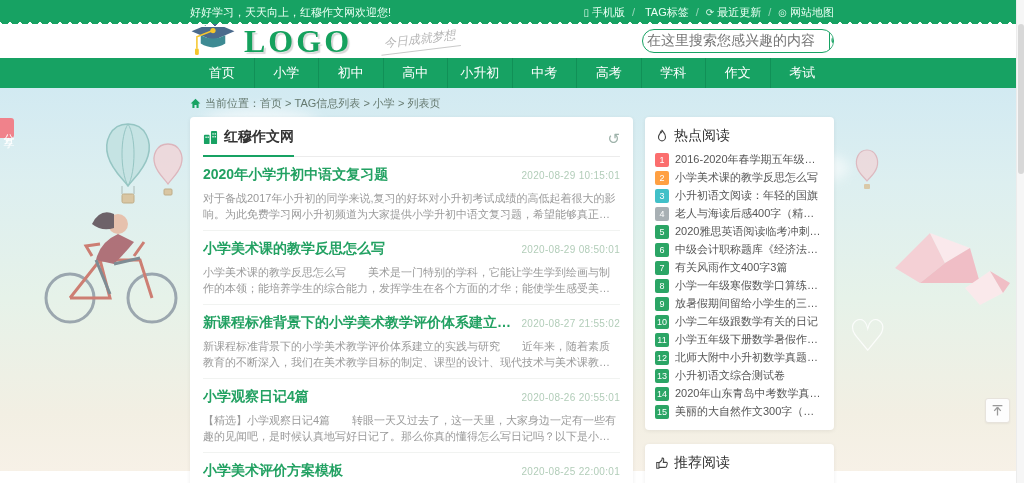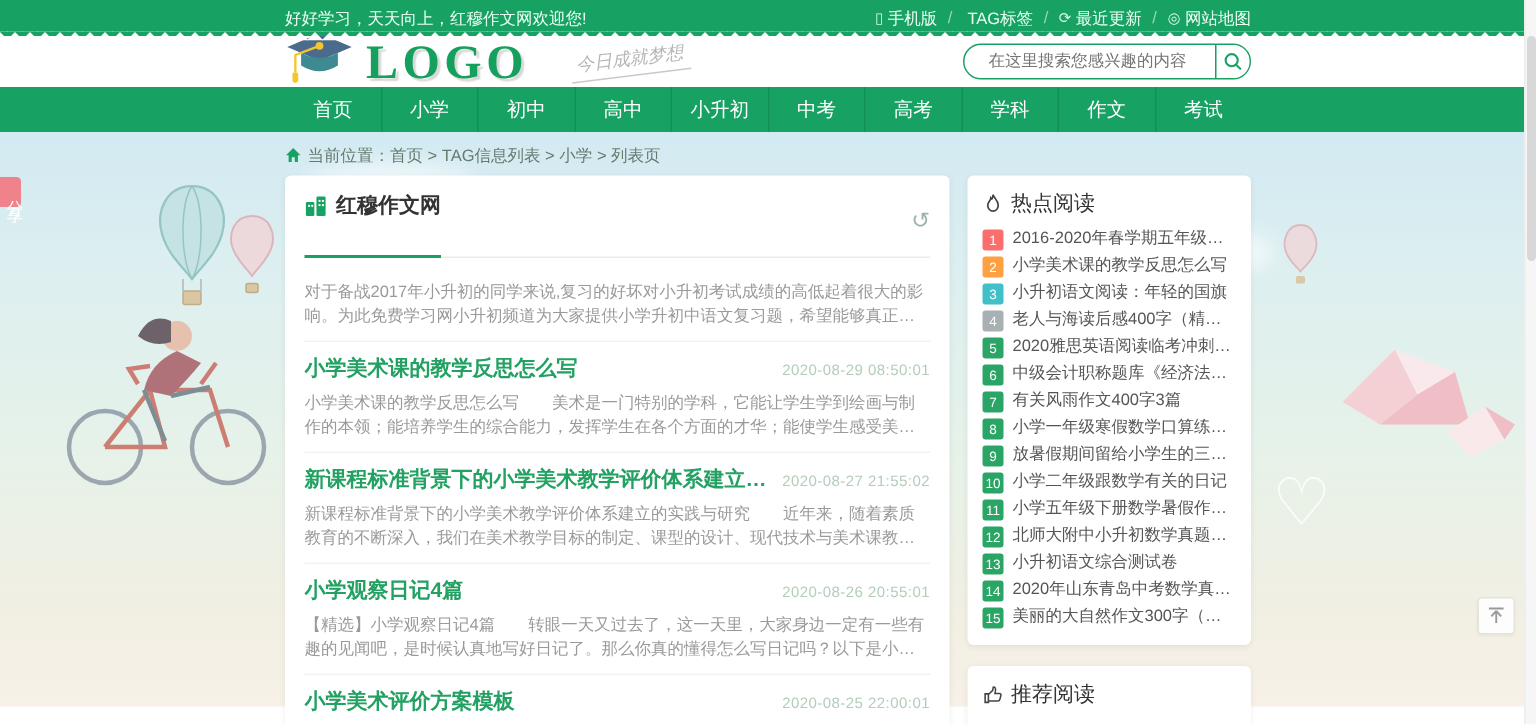--- a/index.html
+++ b/index.html
@@ -22,21 +22,21 @@
   
   .header { height:34px; background:#fff; position:relative; z-index:4; }
   .header .container { display:flex; align-items:center; justify-content:space-between; height:100%; }
   .logo-wrap { display:flex; align-items:center; }
   .logo-text { font-family:"Liberation Serif","DejaVu Serif",serif; font-weight:bold; font-size:32px;
     color:#15a15d; letter-spacing:3px; margin-left:8px; text-shadow:2px 2px 1px #d8d8d8; }
   .slogan { margin-left:28px; font-size:12px; color:#b5b5b5; font-style:italic;
     transform:rotate(-7deg); border-bottom:1px solid #c9c9c9; padding:0 4px 2px; }
   .search { display:flex; align-items:center; width:192px; height:24px; border:1px solid #17a263;
     border-radius:13px; overflow:hidden; background:#fff; }
-  .search input { flex:1; border:none; outline:none; font-size:11px; color:#666; padding:0 16px;
+  .search input { flex:1; border:none; outline:none; font-size:14px; color:#666; padding:0 4px;
     font-family:Liberation Serif, serif; background:transparent; }
   .search-btn { width:34px; height:100%; border-left:1px solid #17a263; display:flex;
     align-items:center; justify-content:center; cursor:pointer; background:#fff; }
 
   
   .nav { height:30px; background:#17a263; position:relative; z-index:4; }
   .nav .container { display:flex; height:100%; }
   .nav-item { flex:1; display:flex; align-items:center; justify-content:center; color:#fff;
     font-size:13px; cursor:pointer; border-left:1px solid rgba(0,80,45,.22); }
   .nav-item:first-child { border-left:none;font-family:Liberation Serif, serif; }
@@ -51,21 +51,21 @@
   .breadcrumb { position:relative; z-index:2; padding-top:8px; font-size:11px; color:#667a70;
     display:flex; align-items:center; }
   .breadcrumb svg { margin-right:4px; }
 
   .columns { position:relative; z-index:2; display:flex; margin-top:6px; align-items:flex-start; }
 
   
   .main-panel { width:443px; background:#fff; border-radius:4px; box-shadow:0 1px 4px rgba(0,0,0,.07);
     padding:11px 13px 20px; min-height:620px; }
   .panel-head { display:flex; align-items:center; border-bottom:1px solid #ececec; position:relative; }
-  .panel-title-wrap { display:flex; align-items:center; padding-bottom:24px; border-bottom:2px solid #17a263; margin-bottom:-1px; }
+  .panel-title-wrap { display:flex; align-items:center; padding-bottom:9px; border-bottom:2px solid #17a263; margin-bottom:-1px; }
   .panel-title { font-size:14px; font-weight:bold; color:#333; margin-left:6px; }
   .panel-refresh { margin-left:auto; color:#9fb3ab; font-size:15px; cursor:pointer; padding-bottom:6px; }
   .article { padding:9px 0 8px; border-bottom:1px solid #f1f3f1; }
   .article:last-child { border-bottom:none; }
   .art-head { display:flex; align-items:baseline; }
   .art-title { flex:1; font-size:14px; font-weight:bold; color:#22a162; cursor:pointer;
     white-space:nowrap; overflow:hidden; text-overflow:ellipsis; }
   .art-date { font-size:10px; color:#b2cdb9; margin-left:10px; white-space:nowrap; letter-spacing:.3px; }
   .art-excerpt { margin-top:6px; font-size:11px; color:#9a9a9a; line-height:16px;
     display:-webkit-box; -webkit-line-clamp:2; -webkit-box-orient:vertical; overflow:hidden; }
@@ -246,20 +246,24 @@
                 <rect x="12.4" y="3.5" width="1.4" height="1.4" fill="#fff"></rect>
               <rect x="10" y="6.5" width="1.4" height="1.4" fill="#fff"></rect>
                 <rect x="12.4" y="6.5" width="1.4" height="1.4" fill="#fff"></rect>
             </svg>
             <span class="panel-title">红穆作文网</span>
           </div>
           <span class="panel-refresh">↺</span>
         </div>
 
           <div class="article">
+            <div class="art-head">
+              <span class="art-title">2020年小学升初中语文复习题</span>
+              <span class="art-date">2020-08-29 10:15:01</span>
+            </div>
             <div class="art-excerpt">对于备战2017年小升初的同学来说,复习的好坏对小升初考试成绩的高低起着很大的影响。为此免费学习网小升初频道为大家提供小学升初中语文复习题，希望能够真正的帮助到家长和...</div>
           </div>
 
           <div class="article">
             <div class="art-head">
               <span class="art-title">小学美术课的教学反思怎么写</span>
               <span class="art-date">2020-08-29 08:50:01</span>
             </div>
             <div class="art-excerpt">小学美术课的教学反思怎么写　　美术是一门特别的学科，它能让学生学到绘画与制作的本领；能培养学生的综合能力，发挥学生在各个方面的才华；能使学生感受美；能使学生热爱学习。新课...</div>
           </div>

